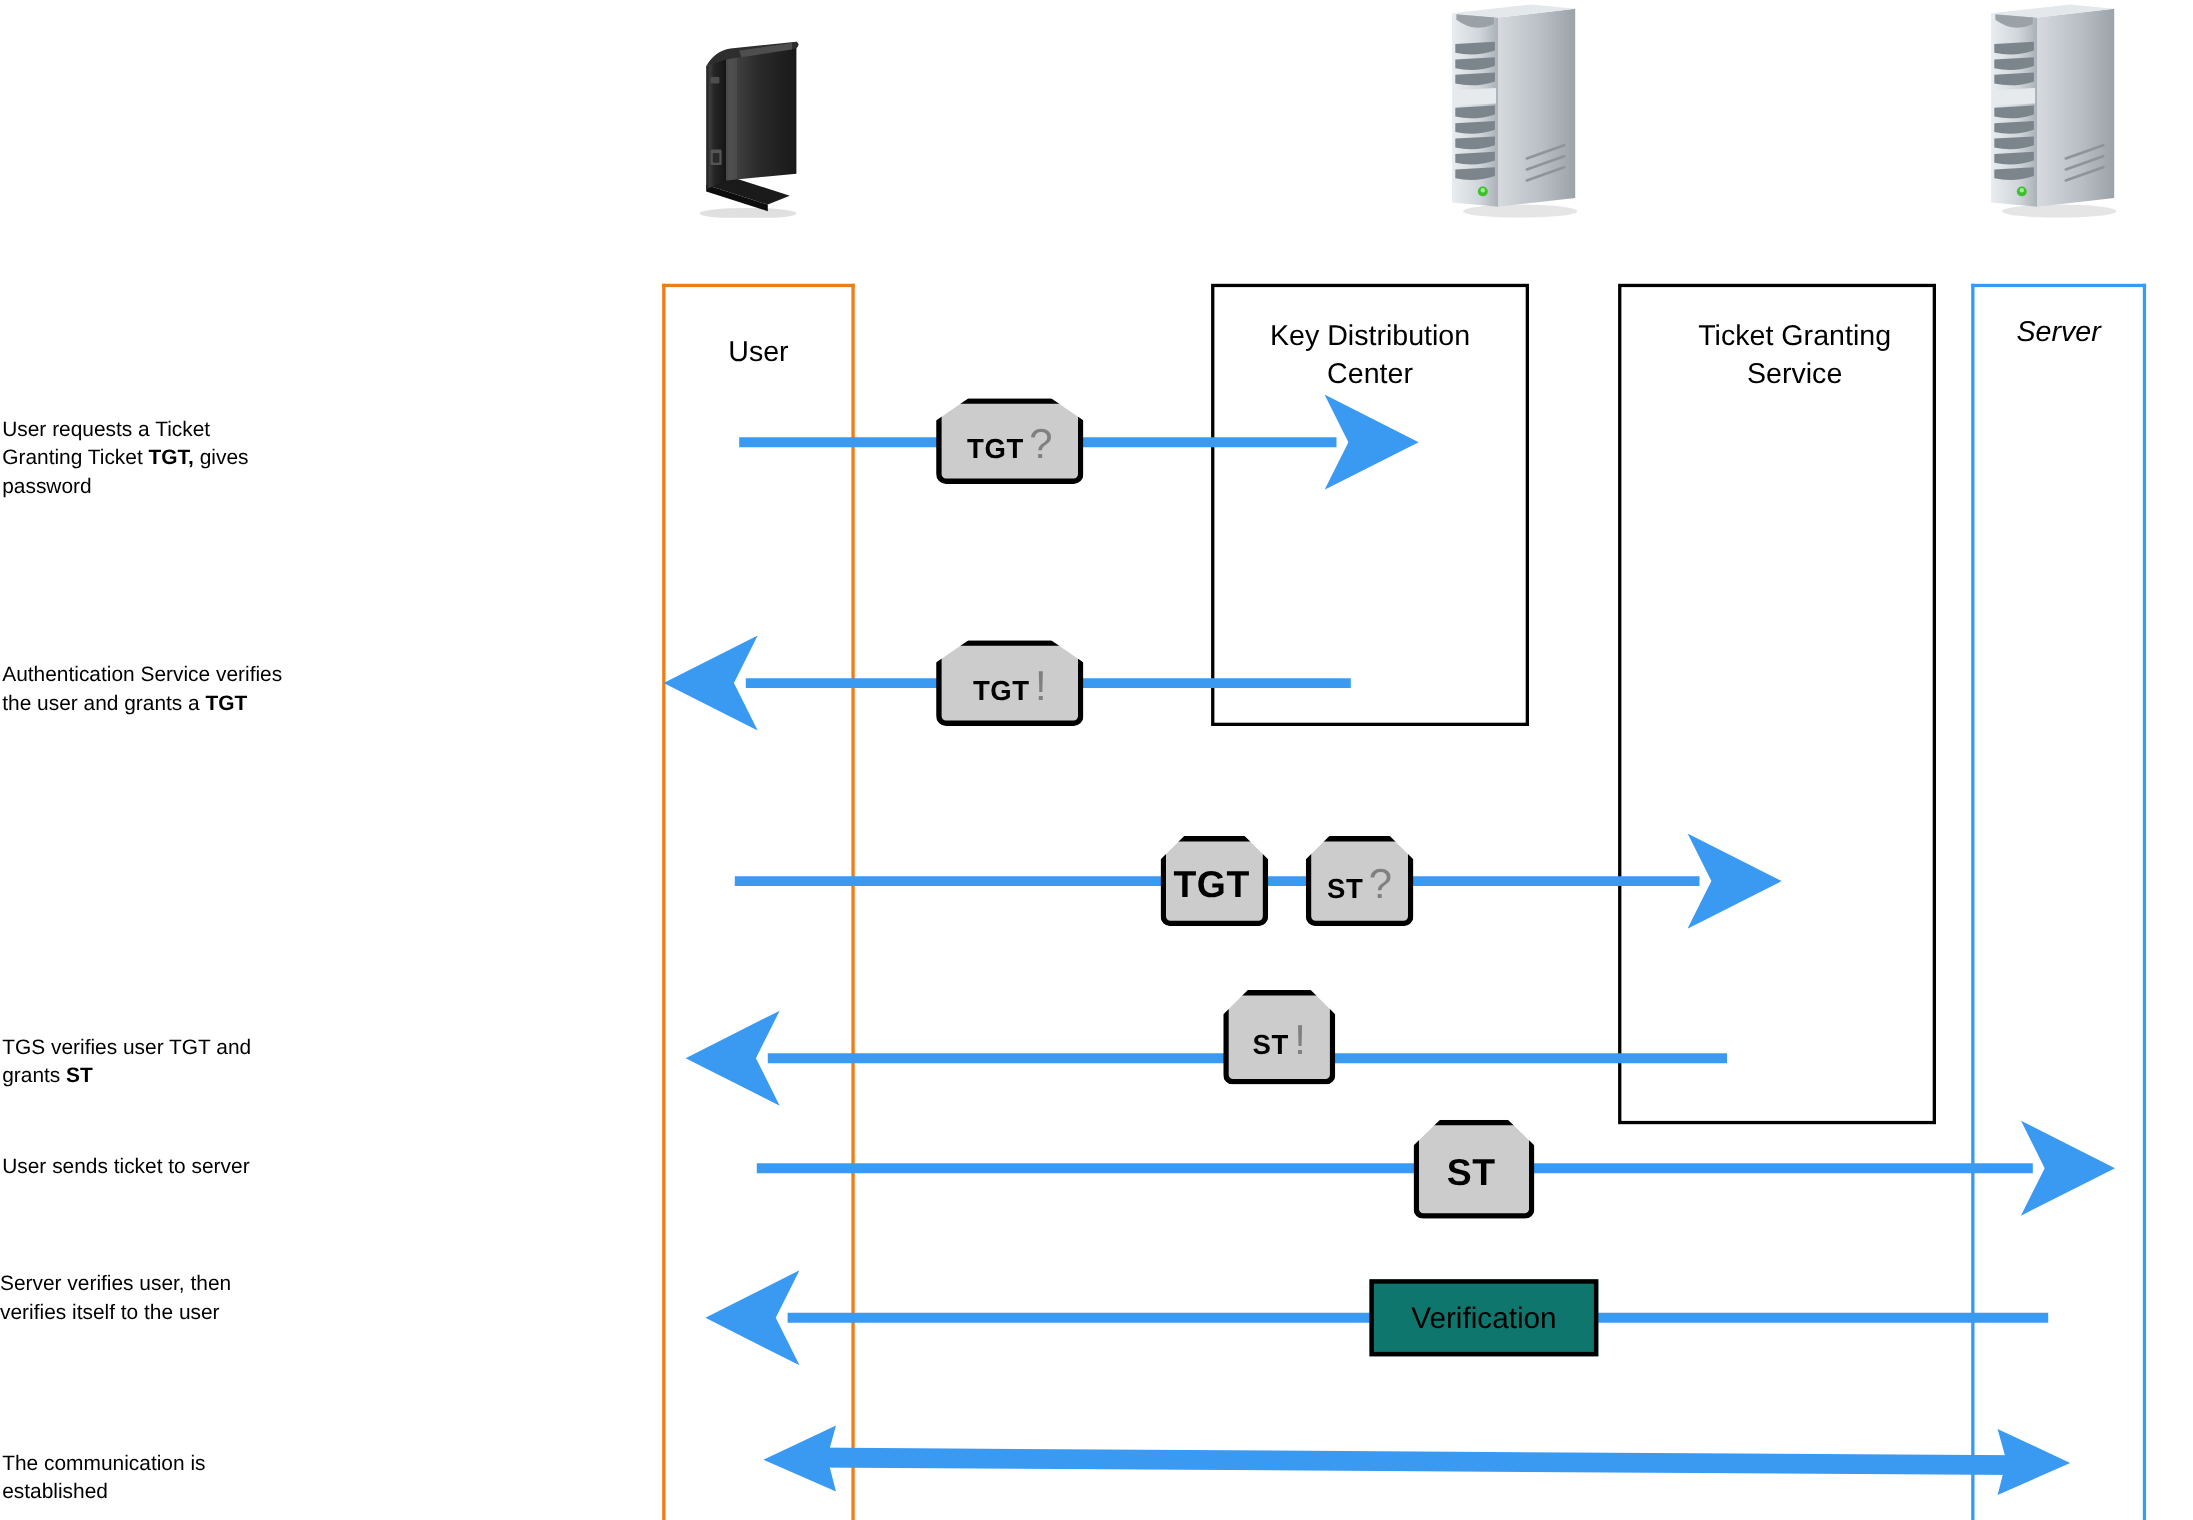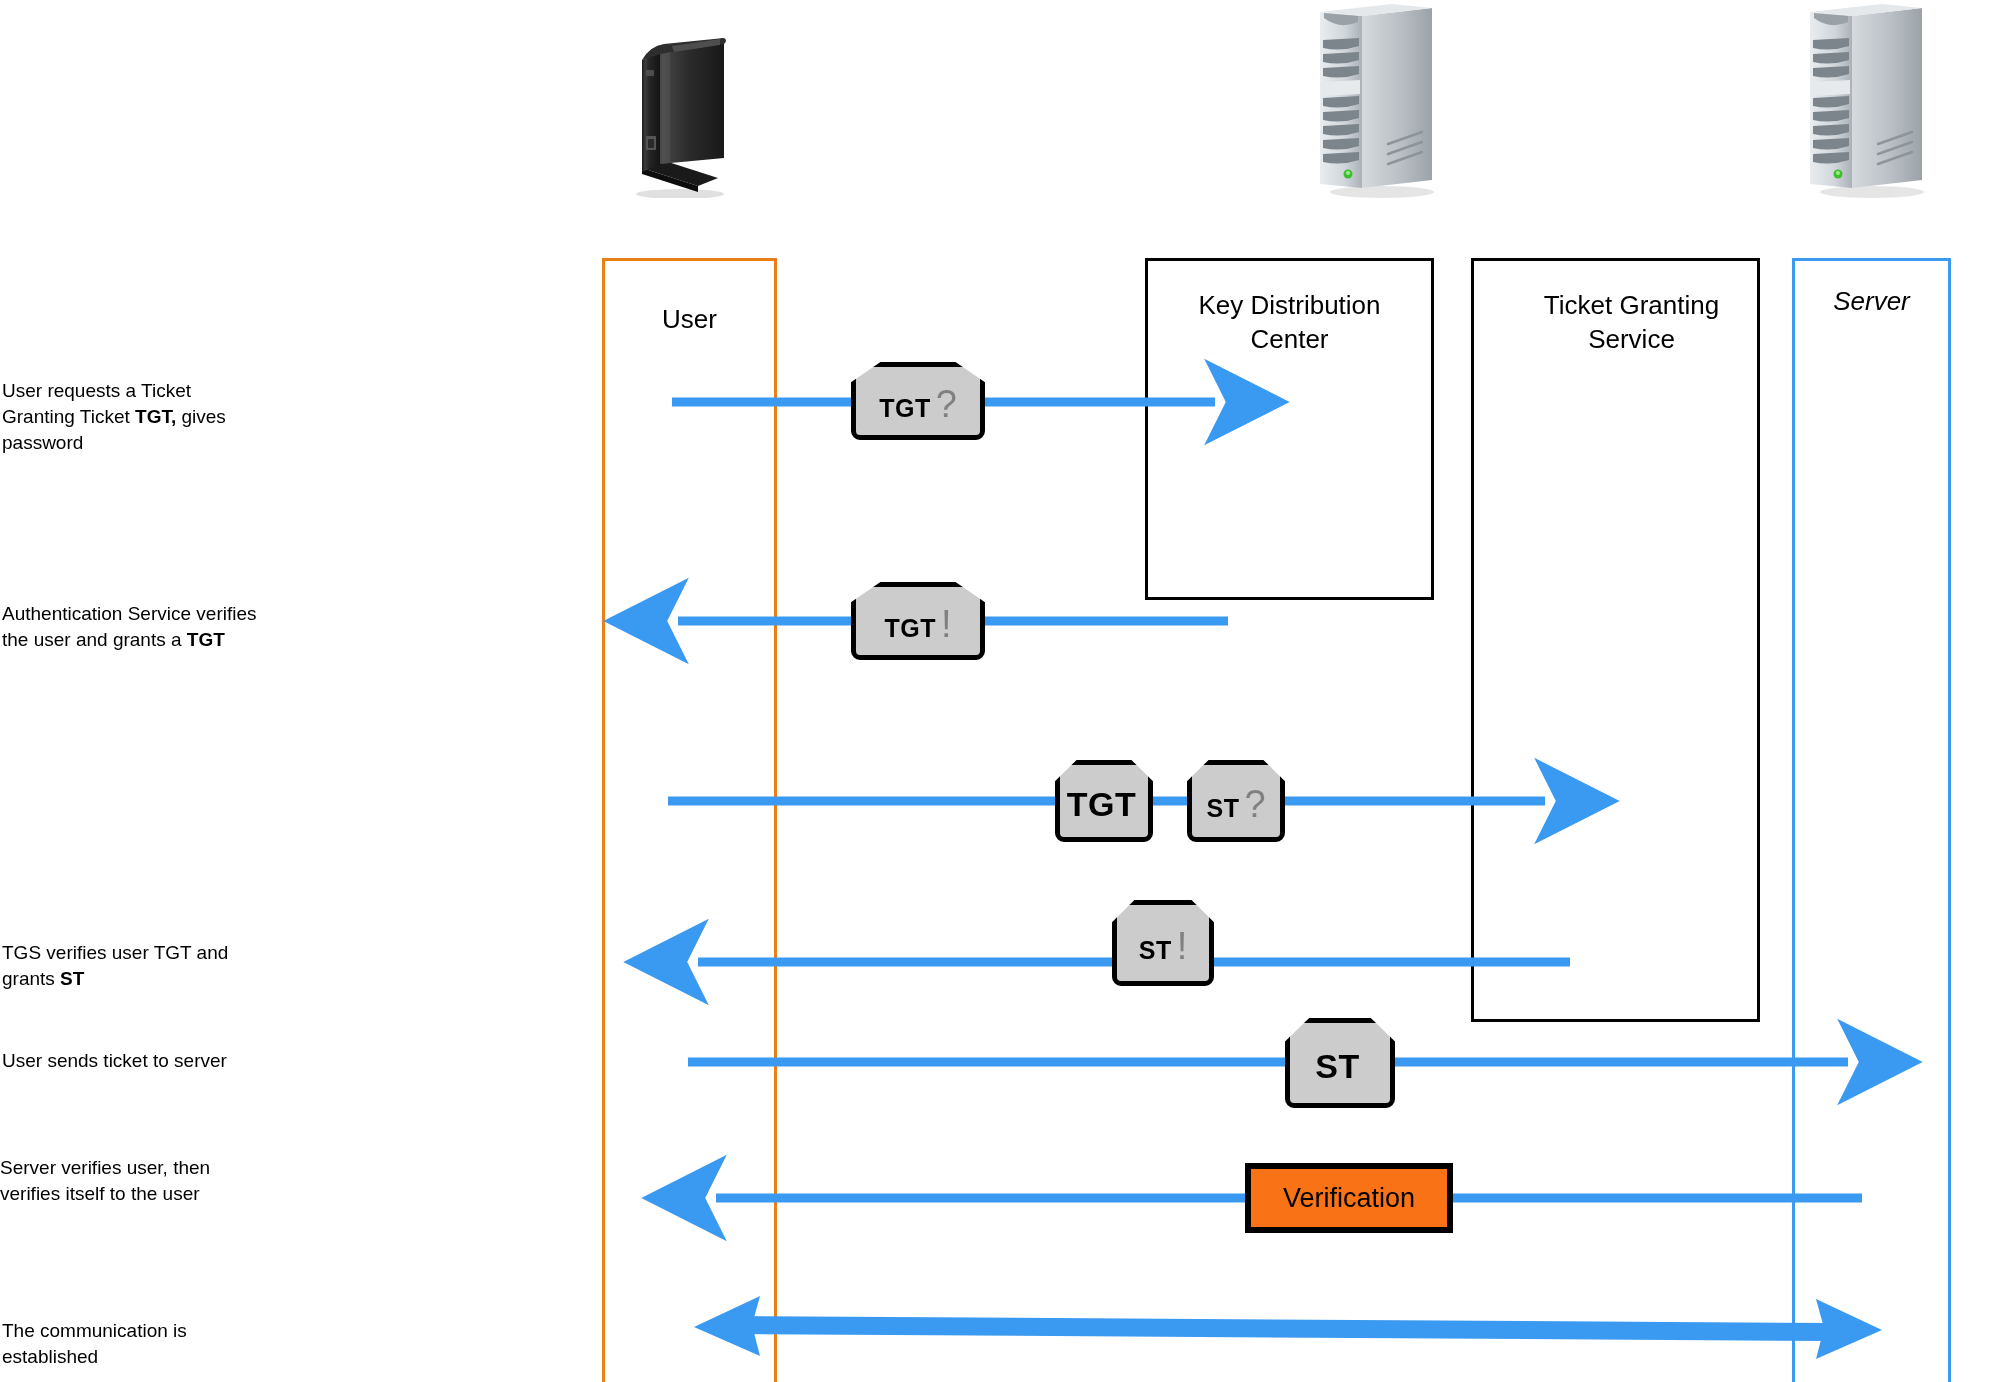--- a/index.html
+++ b/index.html
@@ -88,22 +88,22 @@
   }
   .badge.sz-sm .badge-code { font-size: 25px; }
   .badge.sz-sm .badge-mark { font-size: 38px; }
   .badge.sz-lg .badge-code { font-size: 34px; }
   .badge.sz-lg .badge-mark { font-size: 44px; }
 
   
   .verif-box {
     position: absolute;
     box-sizing: border-box;
-    background: #f97316;
-    border: 6px solid #000000;
+    background: #0f766e;
+    border: 4px solid #000000;
     display: flex;
     align-items: center;
     justify-content: center;
     font-size: 27px;
     color: #000000;
   }
 
   
   .device {
     position: absolute;
@@ -227,21 +227,21 @@
         <path d="M78,152 L112,140"></path>
         <path d="M78,162 L112,150"></path>
       </g>
     </svg>
   </div>
 
   <div class="lane" style="left:602px; top:258px; width:175px; height:1124px; border:3px solid #ed7d15; border-bottom:none;">
     <div class="lane-title" style="top:42px;">User</div>
   </div>
 
-  <div class="lane" style="left:1101px; top:258px; width:289px; height:342px; border:3px solid #000000;margin-left:44px;">
+  <div class="lane" style="left:1101px; top:258px; width:289px; height:402px; border:3px solid #000000;">
     <div class="lane-title" style="top:28px;">Key Distribution
 Center</div>
   </div>
 
   <div class="lane" style="left:1471px; top:258px; width:289px; height:764px; border:3px solid #000000;">
     <div class="lane-title" style="top:28px;margin-left:32px;">Ticket Granting
 Service</div>
   </div>
 
   <div class="lane" style="left:1792px; top:258px; width:159px; height:1124px; border:3px solid #3a99f0; border-bottom:none;font-style:italic;">

